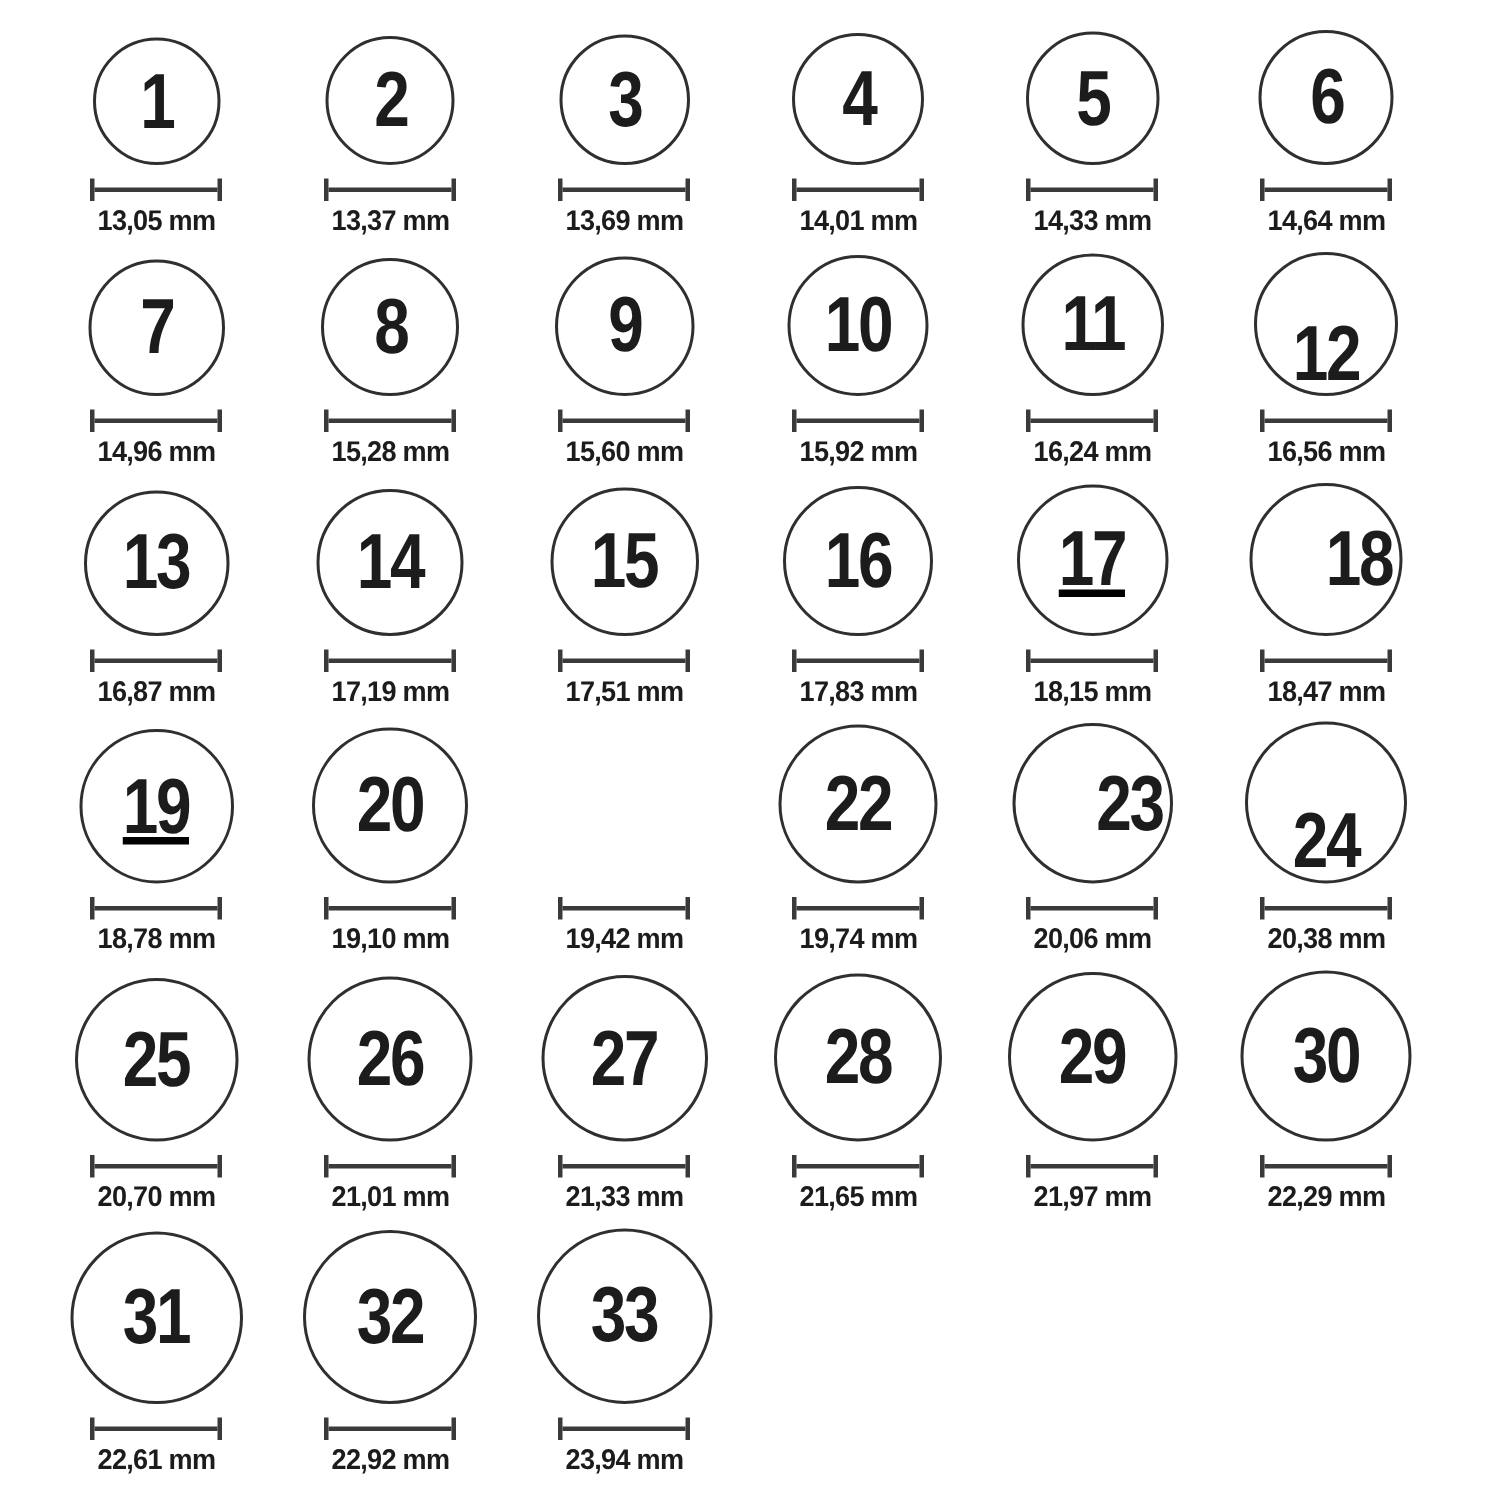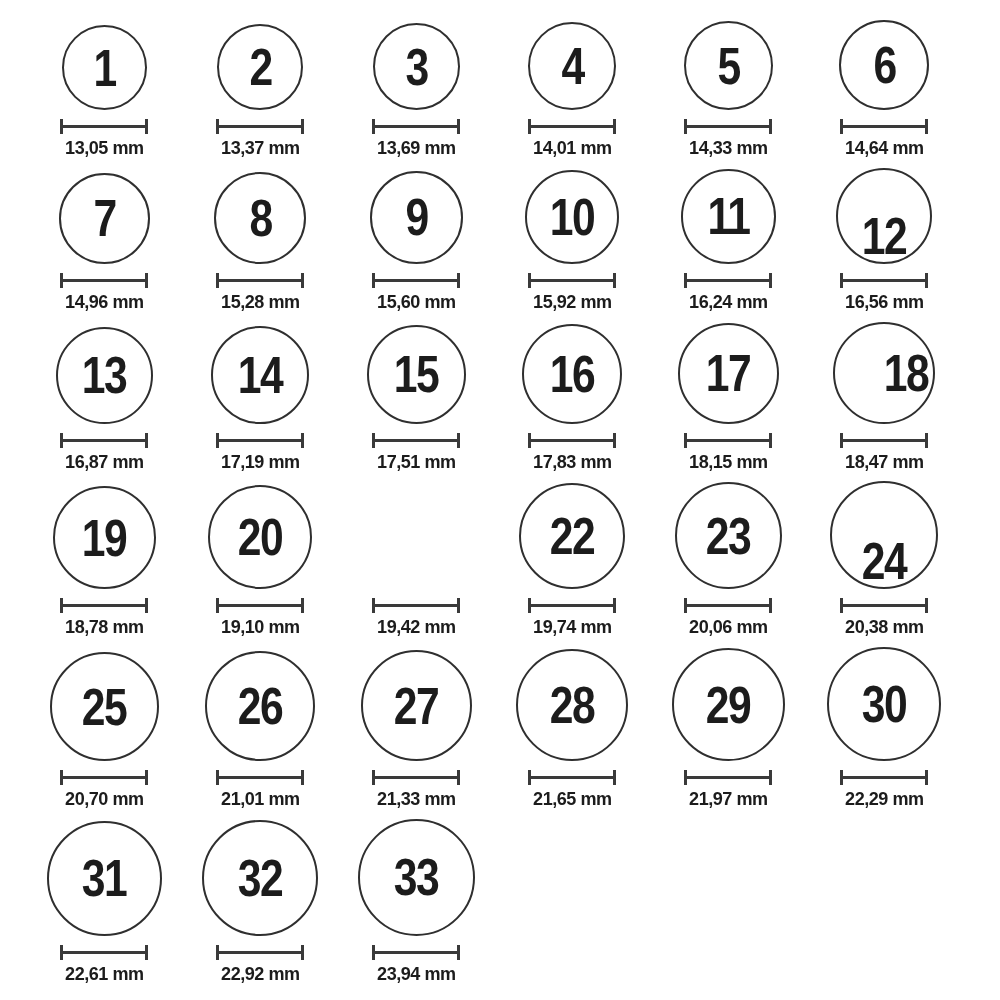--- a/index.html
+++ b/index.html
@@ -185,35 +185,35 @@
         <div class="label">17,51 mm</div>
       </div>
       <div class="cell">
         <div class="circle" style="width: 100px; height: 100px;">
           <span class="num">16</span>
         </div>
         <div class="measure"></div>
         <div class="label">17,83 mm</div>
       </div>
       <div class="cell">
-        <div class="circle" style="width: 101px; height: 101px;">
+        <div class="circle" style="width: 101px; height: 101px; text-decoration: underline;">
           <span class="num">17</span>
         </div>
         <div class="measure"></div>
         <div class="label">18,15 mm</div>
       </div>
       <div class="cell">
         <div class="circle" style="width: 102px; height: 102px; justify-content: flex-end;">
           <span class="num">18</span>
         </div>
         <div class="measure"></div>
         <div class="label">18,47 mm</div>
       </div>
       <div class="cell">
-        <div class="circle" style="width: 103px; height: 103px;">
+        <div class="circle" style="width: 103px; height: 103px; text-decoration: underline;">
           <span class="num">19</span>
         </div>
         <div class="measure"></div>
         <div class="label">18,78 mm</div>
       </div>
       <div class="cell">
         <div class="circle" style="width: 104px; height: 104px; text-align: center;">
           <span class="num">20</span>
         </div>
         <div class="measure"></div>
@@ -224,21 +224,21 @@
         <div class="label">19,42 mm</div>
       </div>
       <div class="cell">
         <div class="circle" style="width: 106px; height: 106px; text-align: right;">
           <span class="num">22</span>
         </div>
         <div class="measure"></div>
         <div class="label">19,74 mm</div>
       </div>
       <div class="cell">
-        <div class="circle" style="width: 107px; height: 107px;">
+        <div class="circle" style="width: 107px; height: 107px; justify-content: flex-end;">
           <span class="num">23</span>
         </div>
         <div class="measure"></div>
         <div class="label">20,06 mm</div>
       </div>
       <div class="cell">
         <div class="circle" style="width: 108px; height: 108px; align-items: flex-end;">
           <span class="num">24</span>
         </div>
         <div class="measure"></div>

